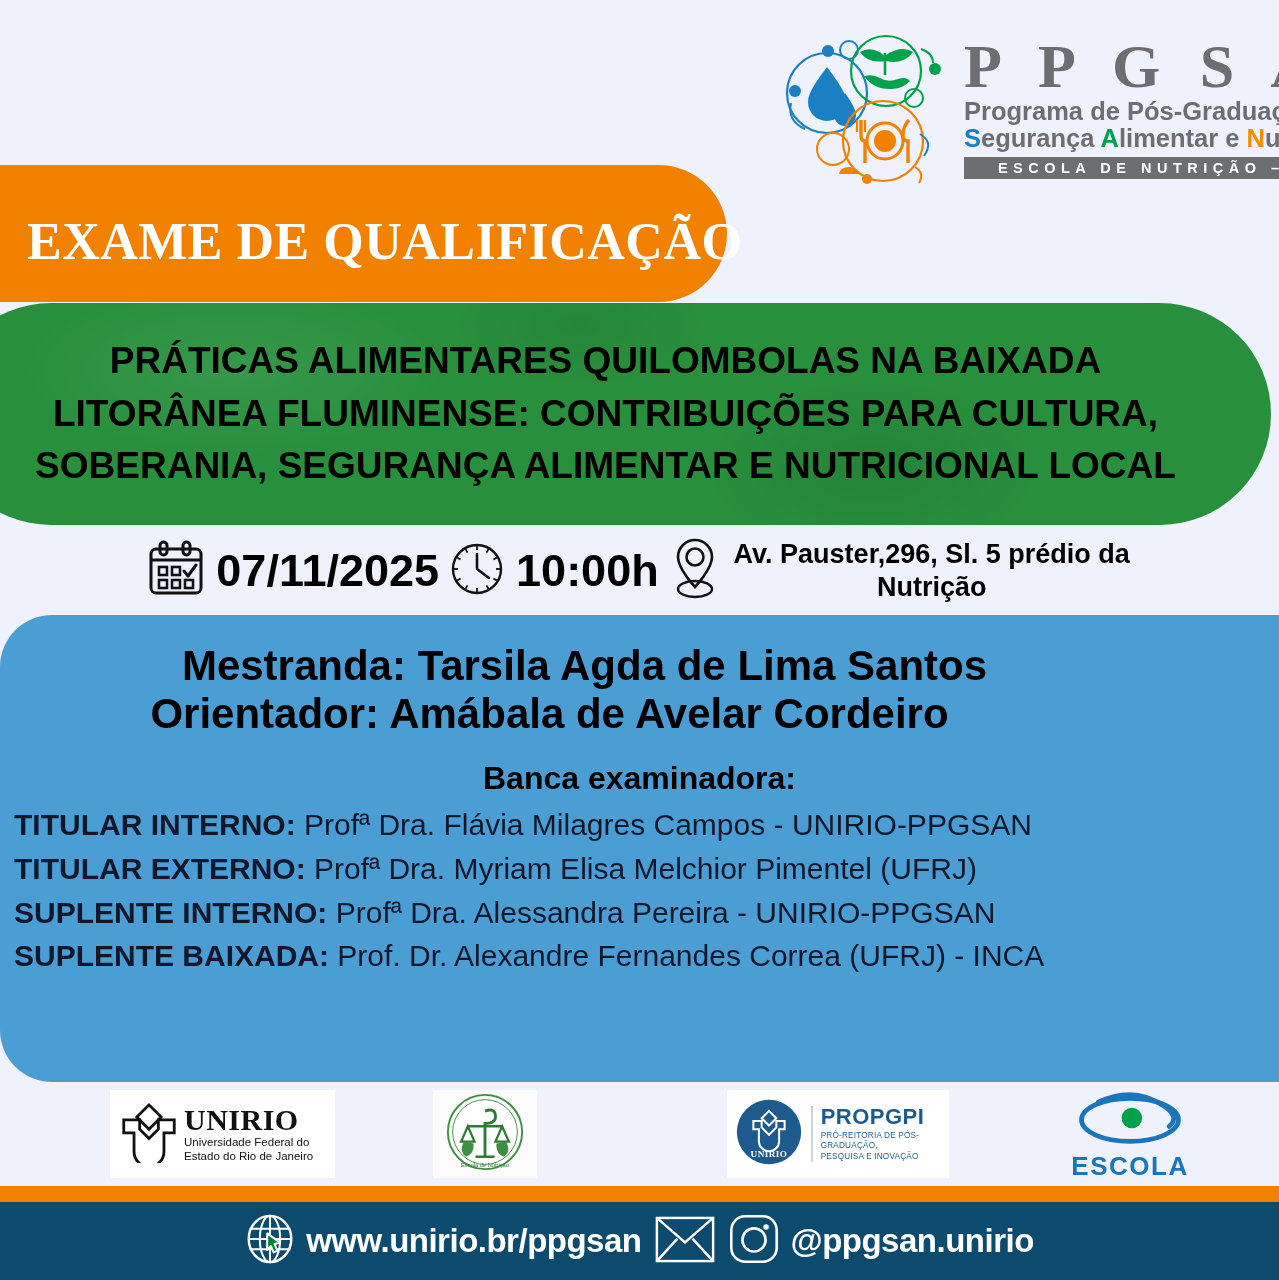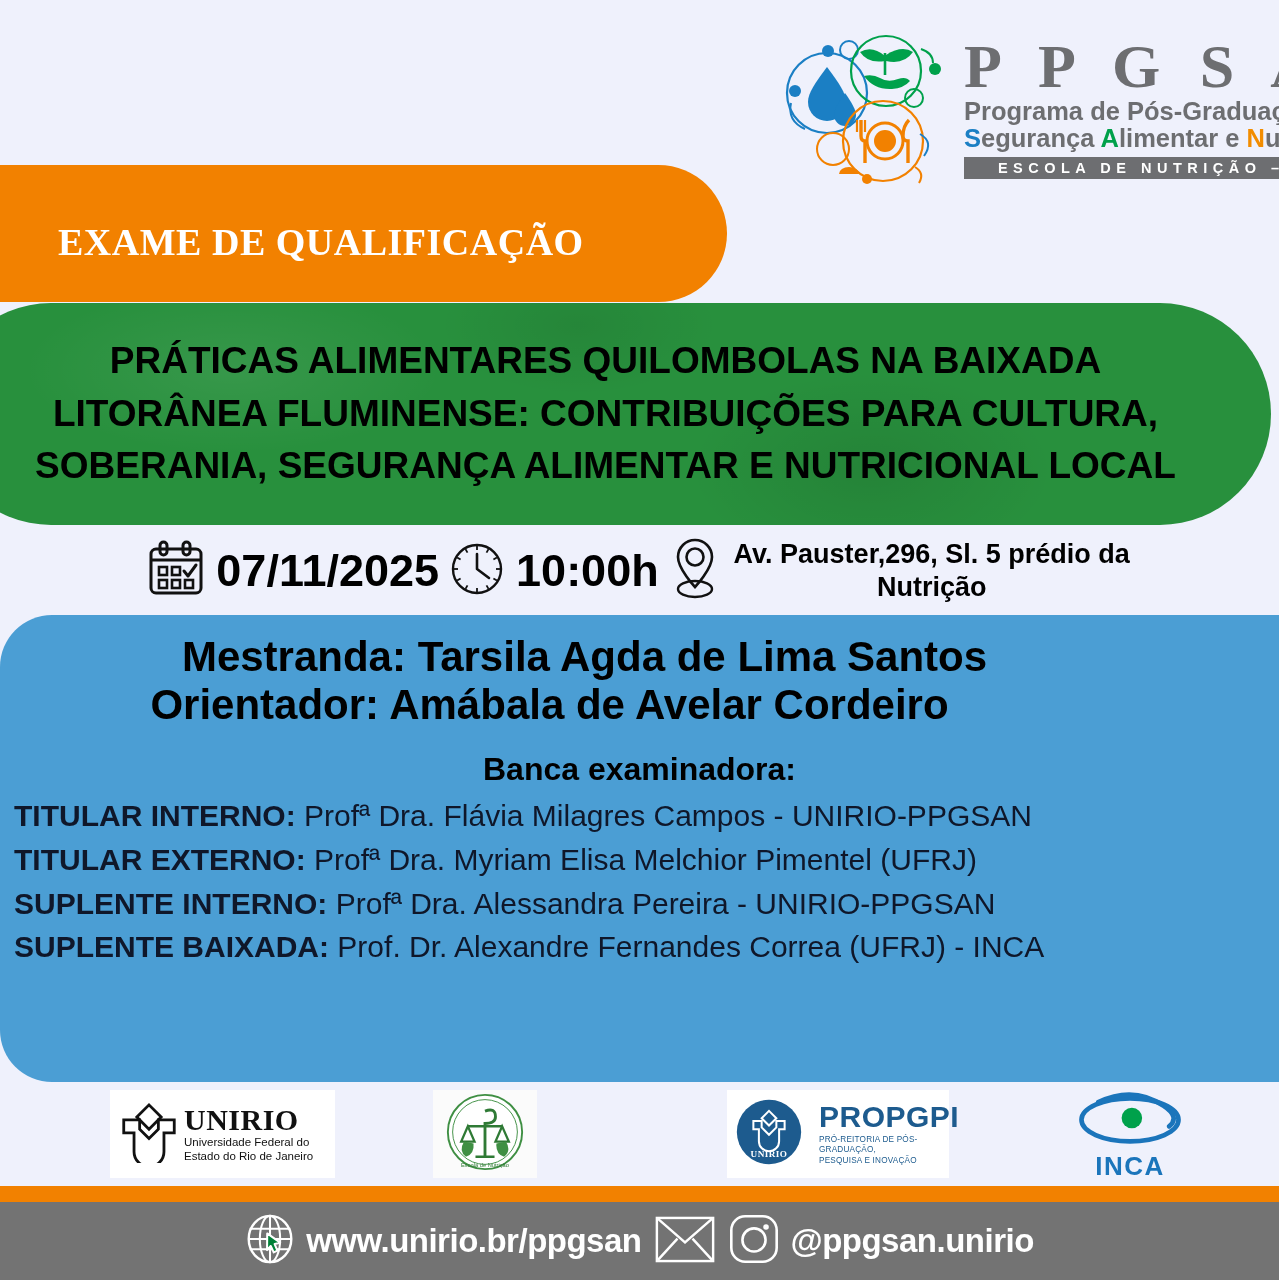--- a/index.html
+++ b/index.html
@@ -74,26 +74,26 @@
     left: -40px;
     top: 165px;
     width: 767px;
     height: 137px;
     background: #f28100;
     border-radius: 0 76px 76px 0;
     display: flex;
     align-items: center;
   }
   #orange-ribbon-label {
-    margin-left: 98px;
+    margin-left: 67px;
     margin-top: 16px;
     color: #ffffff;
     font-family: "Liberation Serif", serif;
     font-weight: bold;
-    font-size: 38px;
+    font-size: 52px;
     letter-spacing: 0.5px;
     white-space: nowrap;
   }
 
   
   #green-panel {
     position: absolute;
     left: -60px;
     top: 303px;
     width: 1331px;
@@ -148,21 +148,21 @@
 
   
   #blue-panel {
     position: absolute;
     left: 0;
     top: 615px;
     width: 1279px;
     height: 467px;
     background: #4b9ed4;
     border-radius: 52px 0 0 52px;
-    padding-top: 0;
+    padding-top: 9px;
     box-sizing: border-box;
   }
   #mestranda-line {
     text-align: center;
     font-weight: bold;
     font-size: 42px;
     color: #000000;
     margin-top: 18px;
     padding-right: 110px;
     white-space: nowrap;
@@ -250,21 +250,21 @@
     background: #ffffff;
     display: flex;
     align-items: center;
     gap: 8px;
     padding-left: 8px;
     box-sizing: border-box;
   }
   #propgpi-divider { width: 2px; height: 56px; background: #c9d3dd; }
   #propgpi-word {
     font-weight: bold;
-    font-size: 30px;
+    font-size: 22px;
     letter-spacing: 0.5px;
     color: #1d5b8e;
     line-height: 1;
   }
   #propgpi-sub {
     font-size: 8.2px;
     color: #1d5b8e;
     line-height: 1.3;
     margin-top: 3px;
     letter-spacing: 0.2px;
@@ -296,21 +296,21 @@
     width: 1279px;
     height: 16px;
     background: #f28100;
   }
   #green-footer {
     position: absolute;
     left: 0;
     top: 1202px;
     width: 1279px;
     height: 78px;
-    background: #737373;
+    background: #0c4a6e;
     display: flex;
     align-items: center;
     justify-content: center;
     gap: 14px;
   }
   .footer-item { display: flex; align-items: center; gap: 11px; }
   .footer-text {
     color: #ffffff;
     font-weight: bold;
     font-size: 33px;
@@ -520,21 +520,21 @@
     </div>
 
     <div id="capes-logo-box" class="sponsor-slot">
       <span>
         <svg viewBox="0 0 120 62" width="112" height="58" aria-hidden="true">
           <ellipse cx="60" cy="33" rx="52" ry="23" fill="none" stroke="#1b75bb" stroke-width="5"></ellipse>
           <path d="M26 14 q38 -18 70 4 q18 12 6 22" fill="none" stroke="#1b75bb" stroke-width="5" stroke-linecap="round"></path>
           <circle cx="62" cy="31" r="11" fill="#00a14b"></circle>
         </svg>
       </span>
-      <div id="capes-word">INCA</div>
+      <div id="capes-word">ESCOLA</div>
     </div>
   </div>
 
   <div id="orange-strip"></div>
 
   <div id="green-footer">
 
     <div class="footer-item">
       <span>
         <svg viewBox="0 0 54 56" width="50" height="52" aria-hidden="true">

